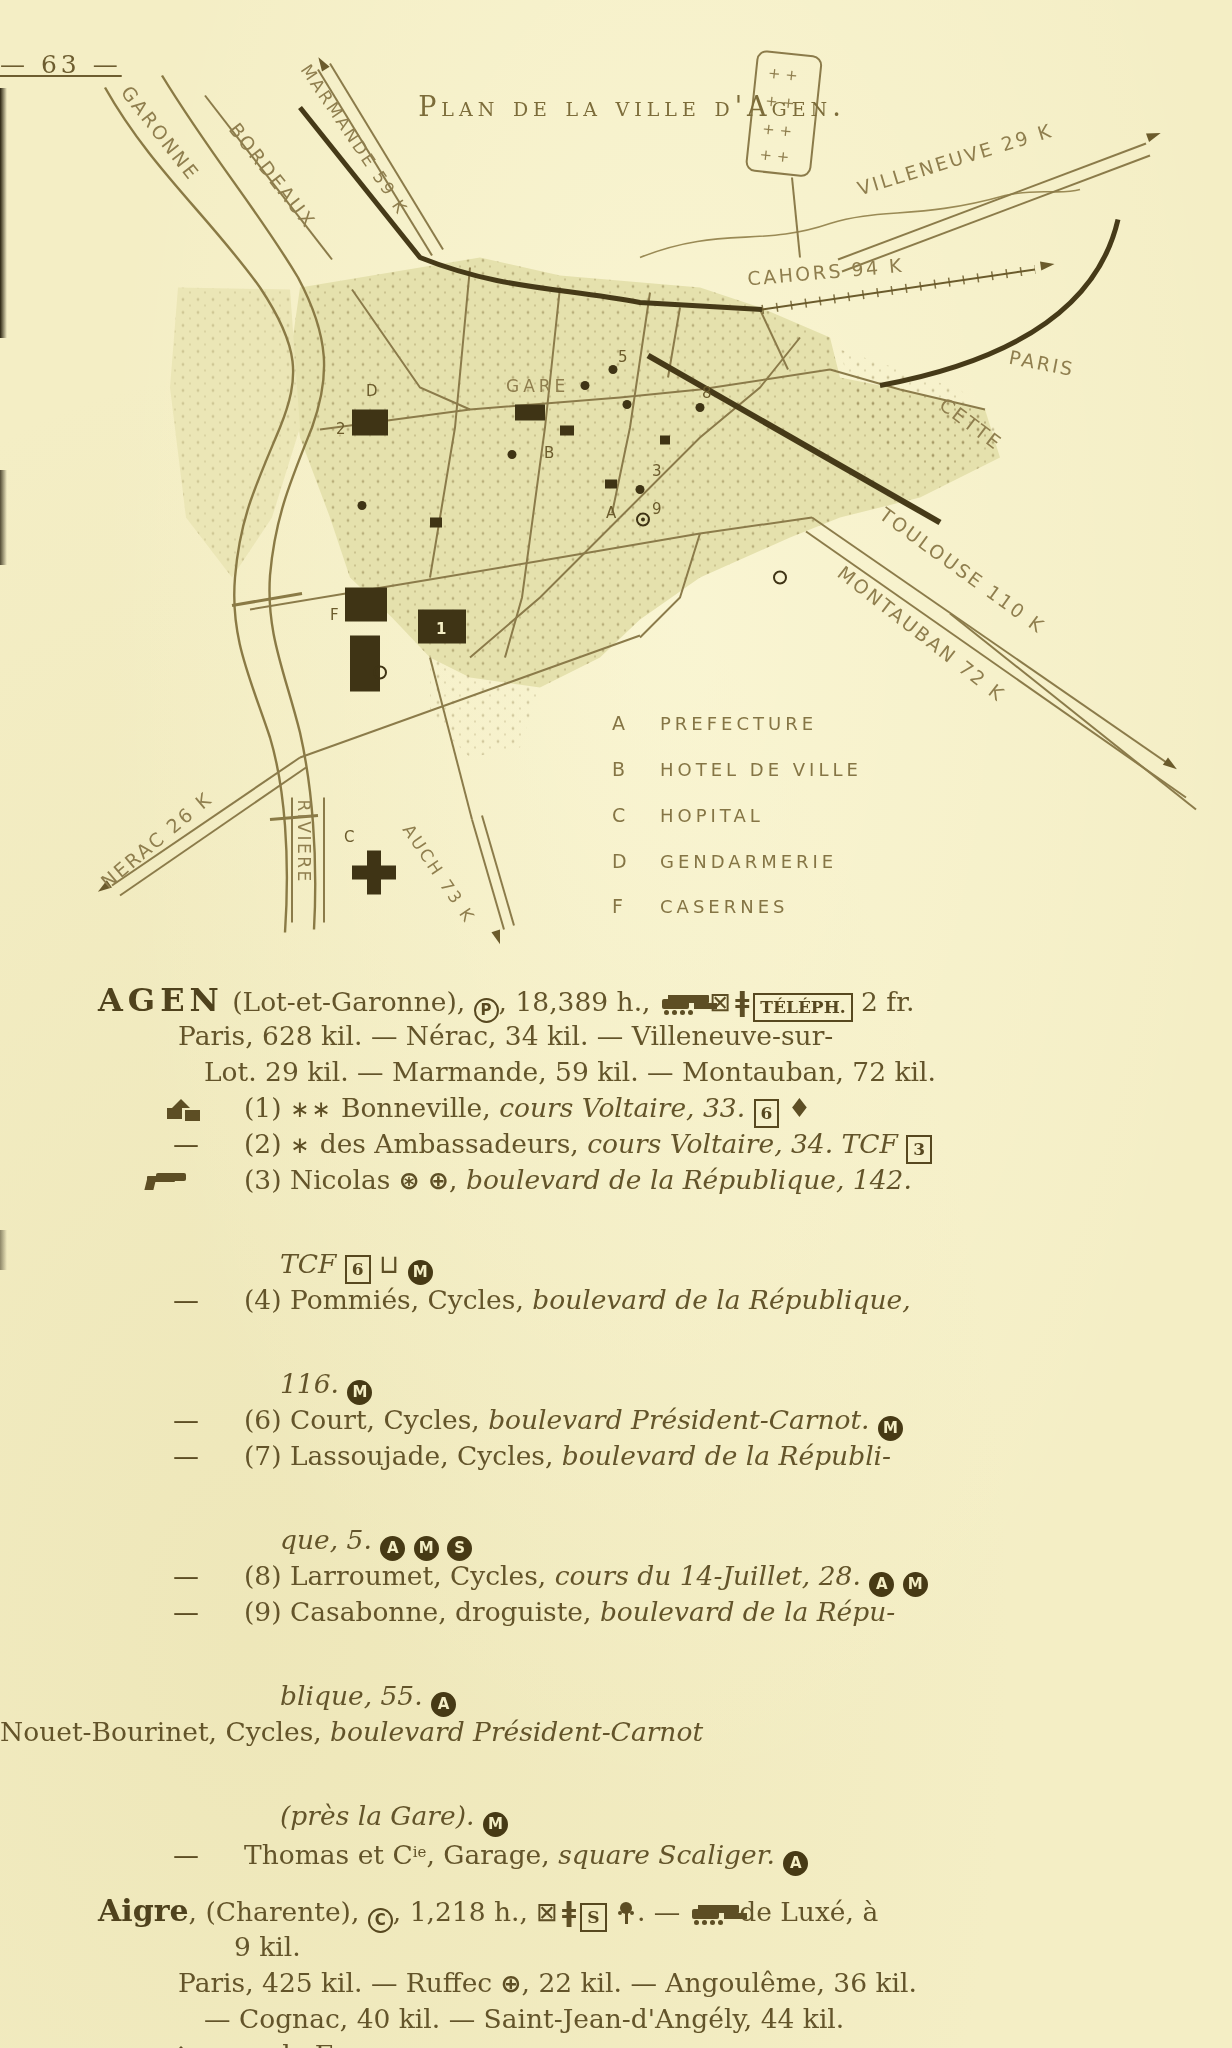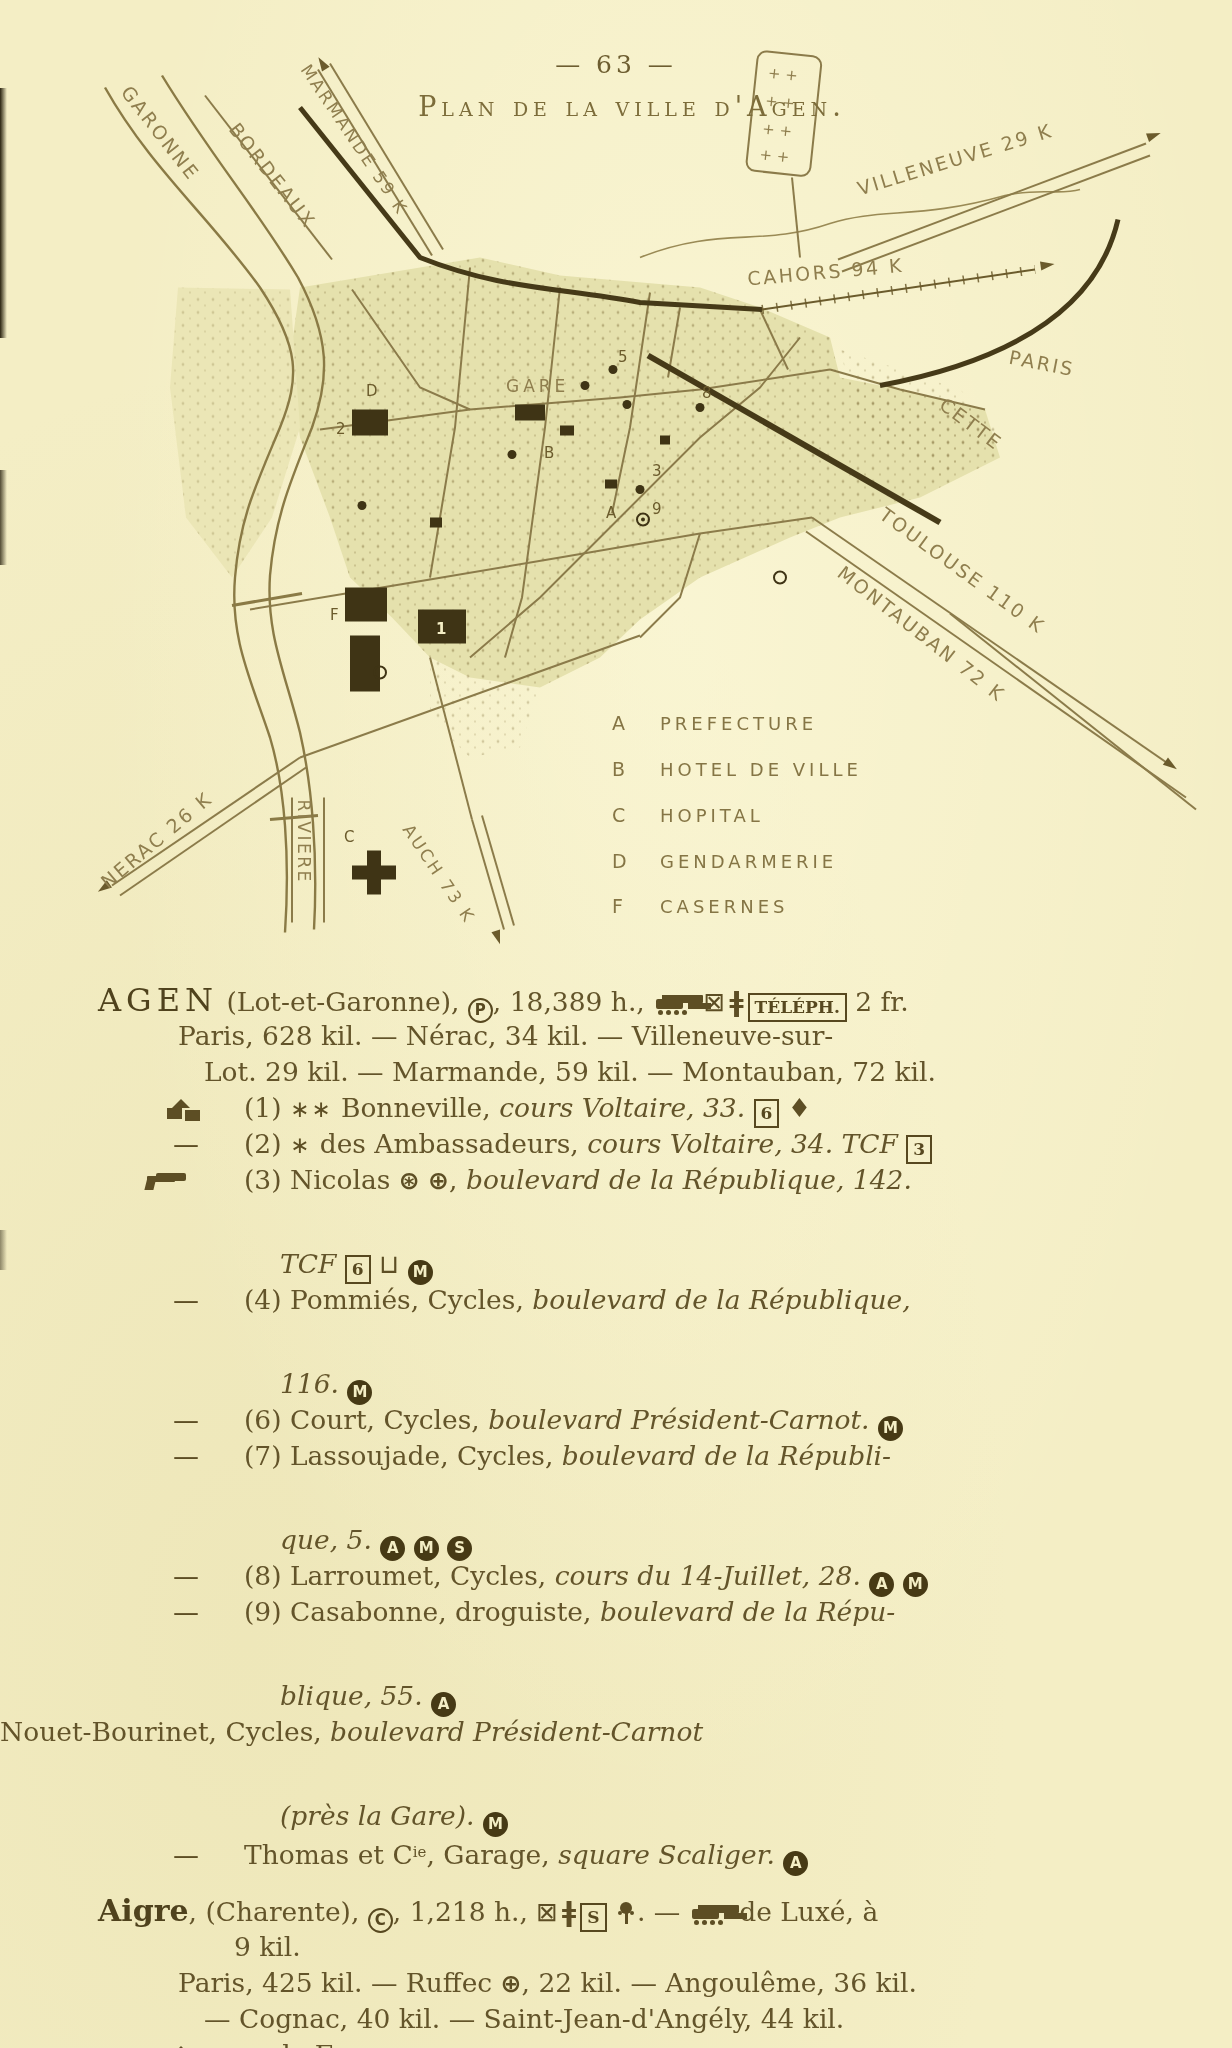--- a/index.html
+++ b/index.html
@@ -12,22 +12,22 @@
       #f4eec5;
     overflow:hidden;
     font-family:"DejaVu Serif", serif;
     color:#63542a;
   }
   .edge{position:absolute;left:0;width:7px;background:linear-gradient(to right,#2a2310,rgba(42,35,16,0));}
   .edge.e1{top:88px;height:250px;}
   .edge.e2{top:470px;height:95px;opacity:.8;}
   .edge.e3{top:1230px;height:40px;opacity:.5;}
   .pagenum{
-    position:absolute;top:50px;left:0;width:1232px;text-align:center;
-    font-size:25px;letter-spacing:4px;color:#6d5d30;
+    position:absolute;top:50px;left:0;width:1232px;text-align:left;
+    font-size:25px;letter-spacing:4px;color:#6d5d30;text-decoration:underline;
   }
   
   .mapwrap{position:absolute;left:0;top:0;width:1232px;height:980px;}
   svg{display:block;}
   .mlabel{font-family:"DejaVu Sans", sans-serif;fill:#8f7e4e;letter-spacing:2.5px;font-size:19px;}
   .mlabel.small{font-size:17px;}
   .mtitle{font-family:"DejaVu Serif", serif;font-variant:small-caps;letter-spacing:5px;font-size:27px;fill:#7c6c3a;}
   .mk{font-family:"DejaVu Sans", sans-serif;font-size:15px;fill:#6b5b2c;}
   .mk.lt{fill:#f4eec5;font-weight:bold;}
   .legkey{font-family:"DejaVu Sans", sans-serif;font-size:19px;fill:#857545;}
@@ -41,21 +41,21 @@
   .l-d2{padding-left:204px;}
   .l-li{padding-left:128px;}
   .l-li2{padding-left:96px;}
   .l-cont{padding-left:280px;margin-top:48px;}
   .l-cont2{padding-left:234px;}
   .l-name{}
   .entry{margin:0;}
   .entry + .entry{margin-top:23px;}
   .lead{display:inline-block;width:116px;text-align:center;vertical-align:baseline;}
   .l-li2 .lead{width:148px;text-align:left;padding-left:4px;box-sizing:border-box;}
-  .c-head{font-size:32px;font-weight:normal;letter-spacing:5px;color:#4f421d;}
+  .c-head{font-size:32px;font-weight:bold;letter-spacing:5px;color:#4f421d;}
   .c-head2{font-size:30px;font-weight:bold;color:#4f421d;}
   .c-i{font-style:italic;}
   .c-sup{font-size:15px;vertical-align:7px;}
   .sym{font-family:"DejaVu Sans", sans-serif;color:#5d4e24;}
   .c-big{font-size:26px;}
   .c-pole{font-size:26px;font-weight:bold;padding:0 4px;}
   .c-gear{font-size:25px;font-weight:bold;}
   .c-stars{font-size:23px;letter-spacing:2px;}
   .c-dash{font-size:26px;letter-spacing:0;}
   .cmark{

